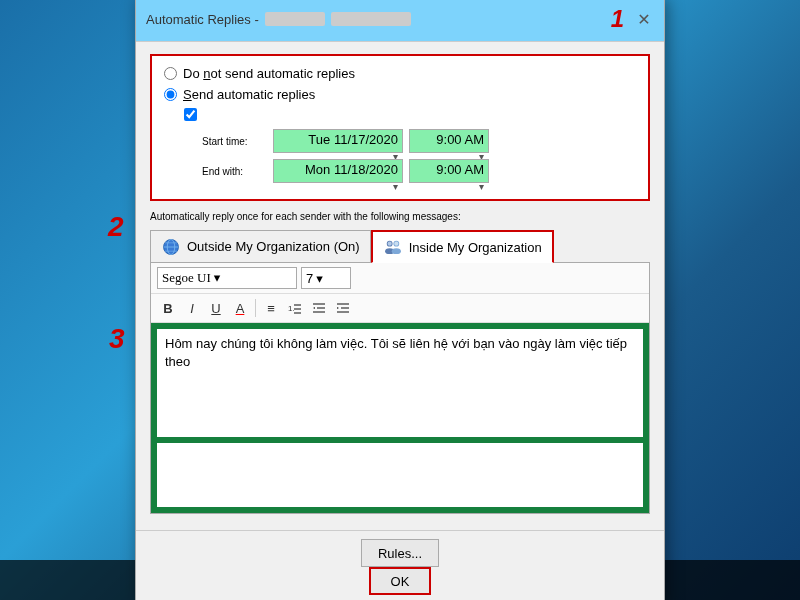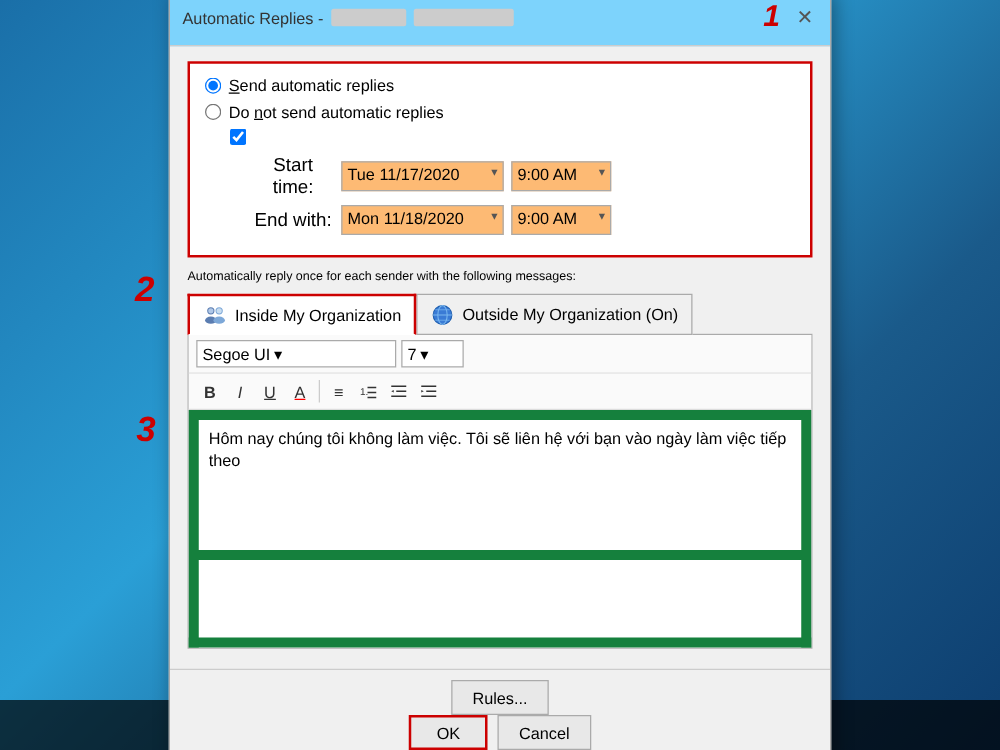--- a/index.html
+++ b/index.html
@@ -100,33 +100,34 @@
     }
     .time-row {
       display: flex;
       align-items: center;
       gap: 6px;
       margin-bottom: 6px;
       margin-left: 38px;
     }
     .time-label {
       width: 65px;
-      text-align: center;
-      font-size: 15px;
+      text-align: left;
+      font-size: 10px;
     }
     .time-dropdown {
       border: 1px solid #aaa;
-      background: #fdba74;
+      background: #86efac;
       padding: 2px 4px;
       display: flex;
-      align-items: flex-start;
+      align-items: flex-end;
       gap: 4px;
       height: 24px;
       font-size: 13px;
       cursor: pointer;
+      flex-direction: column;
     }
     .time-dropdown .dd-text {
       flex: 1;
     }
     .time-dropdown .dd-arrow {
       font-size: 10px;
       color: #555;
     }
     .date-dropdown {
       width: 130px;
@@ -183,21 +184,22 @@
     .font-select {
       border: 1px solid #aaa;
       background: white;
       padding: 1px 4px;
       height: 22px;
       font-size: 13px;
       display: flex;
       align-items: center;
       gap: 3px;
       cursor: pointer;
-      width: 160px;
+      width: 140px;
+      font-family: Liberation Serif, serif;
     }
     .font-size-select {
       border: 1px solid #aaa;
       background: white;
       padding: 1px 4px;
       height: 22px;
       font-size: 13px;
       display: flex;
       align-items: center;
       gap: 3px;
@@ -228,21 +230,21 @@
       width: 1px;
       height: 18px;
       background: #ccc;
       margin: 0 2px;
     }
     
     .section3-wrap {
       position: relative;
     }
     .text-area {
-      border: 8px solid #15803d;
+      border: 6px solid #15803d;
       min-height: 120px;
       padding: 6px 8px;
       font-size: 13px;
       color: #000;
       background: #fff;
       font-family: 'Segoe UI', Tahoma, sans-serif;
       line-height: 1.4;
     }
     .text-area-empty {
       min-height: 80px;
@@ -308,27 +310,27 @@
       <span style="font-size:24px; font-weight:bold; color:#cc0000; font-style:italic; margin-right:6px;">1</span>
       <button class="close-btn">✕</button>
     </div>
   </div>
 
   <div class="dialog-body">
 
     <div class="section1 relative-wrap">
 
       <div class="radio-row">
+        <input type="radio" name="auto_reply" id="r1" style="">
+        <label for="r1">Do <span class="underline-char">n</span>ot send automatic replies</label>
+      </div>
+
+      <div class="radio-row">
         <input type="radio" name="auto_reply" id="r2" checked="" style="">
         <label for="r2"><span class="underline-char">S</span>end automatic replies</label>
-      </div>
-
-      <div class="radio-row">
-        <input type="radio" name="auto_reply" id="r1" style="">
-        <label for="r1">Do <span class="underline-char">n</span>ot send automatic replies</label>
       </div>
 
       <div class="checkbox-row">
         <input type="checkbox" id="cb1" checked="" style="">
       </div>
 
       <div class="time-row">
         <span class="time-label">Start time:</span>
         <div class="time-dropdown date-dropdown">
           <span class="dd-text">Tue 11/17/2020</span>
@@ -351,43 +353,43 @@
           <span class="dd-arrow">▾</span>
         </div>
       </div>
     </div>
 
     <div class="relative-wrap" style="margin-bottom:6px;">
       <span class="step-num num2">2</span>
       <div class="auto-reply-msg">Automatically reply once for each sender with the following messages:</div>
 
       <div class="tabs">
+        <div class="tab">
+
+          <svg class="tab-icon" viewBox="0 0 24 24" xmlns="http://www.w3.org/2000/svg">
+            <circle cx="12" cy="12" r="9" fill="#3a7bd5" stroke="#2060b0" stroke-width="1"></circle>
+            <ellipse cx="12" cy="12" rx="4.5" ry="9" fill="none" stroke="#7ab8f0" stroke-width="1"></ellipse>
+            <line x1="3" y1="12" x2="21" y2="12" stroke="#7ab8f0" stroke-width="1"></line>
+            <line x1="5" y1="7" x2="19" y2="7" stroke="#7ab8f0" stroke-width="0.7"></line>
+            <line x1="5" y1="17" x2="19" y2="17" stroke="#7ab8f0" stroke-width="0.7"></line>
+          </svg>
+          <span>Outside My Organization (On)</span>
+        </div>
         <div class="tab active">
 
           <svg class="tab-icon" viewBox="0 0 24 24" xmlns="http://www.w3.org/2000/svg">
             <circle cx="8" cy="8" r="3.5" fill="#5b7db1"></circle>
             <circle cx="16" cy="8" r="3.5" fill="#7da8d8"></circle>
             <ellipse cx="8" cy="17" rx="5.5" ry="3.5" fill="#5b7db1"></ellipse>
             <ellipse cx="16" cy="17" rx="5.5" ry="3.5" fill="#7da8d8"></ellipse>
             <circle cx="8" cy="8" r="2.5" fill="#b0c8e8"></circle>
             <circle cx="16" cy="8" r="2.5" fill="#c8ddf0"></circle>
           </svg>
           <span>Inside My Organization</span>
         </div>
-        <div class="tab">
-
-          <svg class="tab-icon" viewBox="0 0 24 24" xmlns="http://www.w3.org/2000/svg">
-            <circle cx="12" cy="12" r="9" fill="#3a7bd5" stroke="#2060b0" stroke-width="1"></circle>
-            <ellipse cx="12" cy="12" rx="4.5" ry="9" fill="none" stroke="#7ab8f0" stroke-width="1"></ellipse>
-            <line x1="3" y1="12" x2="21" y2="12" stroke="#7ab8f0" stroke-width="1"></line>
-            <line x1="5" y1="7" x2="19" y2="7" stroke="#7ab8f0" stroke-width="0.7"></line>
-            <line x1="5" y1="17" x2="19" y2="17" stroke="#7ab8f0" stroke-width="0.7"></line>
-          </svg>
-          <span>Outside My Organization (On)</span>
-        </div>
       </div>
 
       <div class="editor-container">
 
         <div class="font-toolbar">
           <div class="font-select">
             <span>Segoe UI</span>
             <span>▾</span>
           </div>
           <div class="font-size-select">
@@ -445,17 +447,16 @@
       </div>
     </div>
 
   </div>
 
   <div class="dialog-footer relative-wrap">
     <span class="step-num num4">4</span>
     <button class="btn">Rules...</button>
     <div class="footer-right">
       <button class="btn btn-ok">OK</button>
-      <button class="btn">Cancel</button>
     </div>
   </div>
 
 </div>
 
 </body></html>

